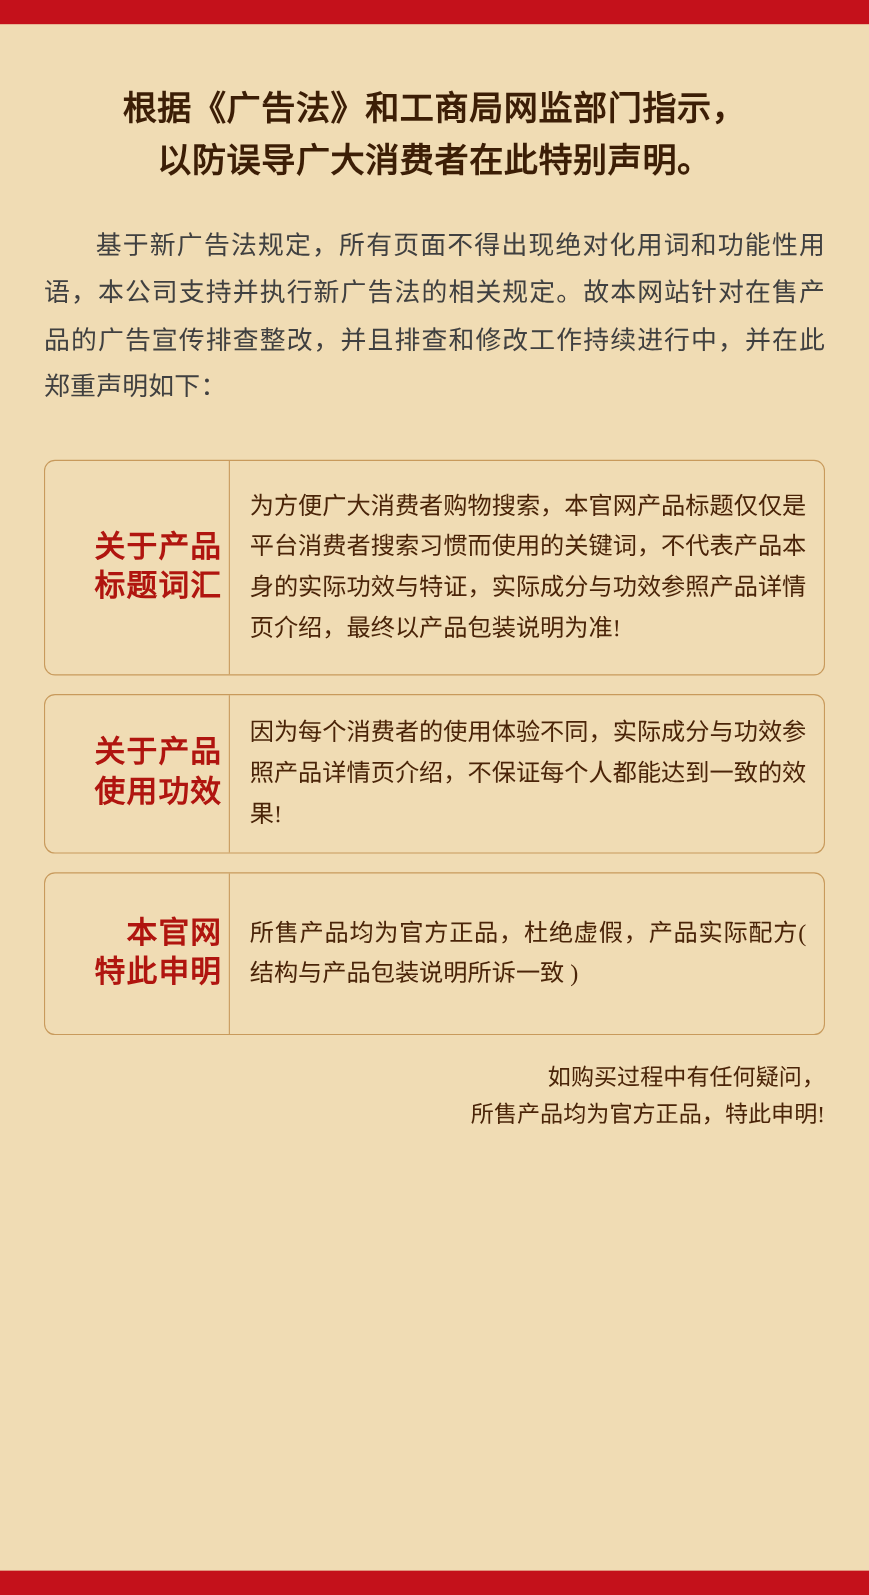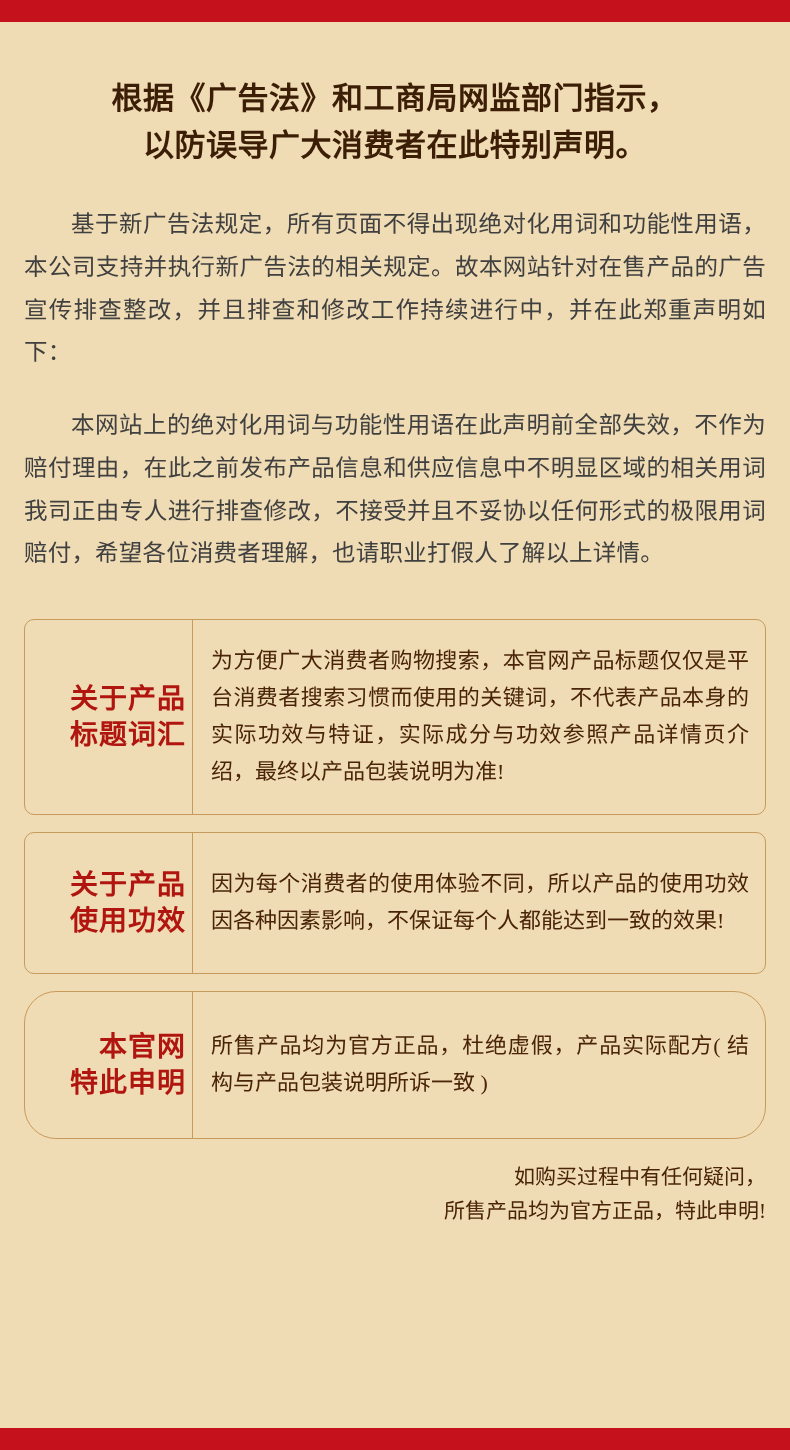--- a/index.html
+++ b/index.html
@@ -37,21 +37,21 @@
     background: #c4111b;
   }
   .panel {
     position: absolute;
     top: 22px;
     left: 0;
     width: 790px;
     height: 1406px;
     background: #f0dcb4;
     box-sizing: border-box;
-    padding: 0 24px;
+    padding: 0 40px;
   }
   .heading {
     margin: 0;
     padding-top: 54px;
     text-align: center;
     color: #3c1e06;
     font-size: 31px;
     font-weight: bold;
     line-height: 1.5;
     letter-spacing: 0.5px;
@@ -116,21 +116,21 @@
     line-height: 1.68;
     padding: 16px 16px 16px 18px;
     box-sizing: border-box;
     display: flex;
     align-items: center;
     text-align: justify;
     text-justify: inter-ideograph;
   }
   .card-1 { min-height: 196px; }
   .card-2 { min-height: 142px; }
-  .card-3 { min-height: 148px; border-radius: 32px; }
+  .card-3 { min-height: 148px; }
   .footer-note {
     margin-top: 22px;
     text-align: right;
     color: #4a2408;
     font-size: 21px;
     line-height: 1.6;
   }
   .footer-note span { display: block; }
 </style>
 </head>
@@ -142,38 +142,37 @@
 
   <div class="panel">
 
     <h1 class="heading">
       <span class="line1">根据《广告法》和工商局网监部门指示，</span>
       <span class="line2">以防误导广大消费者在此特别声明。</span>
     </h1>
 
     <p class="body-text para1">基于新广告法规定，所有页面不得出现绝对化用词和功能性用语，本公司支持并执行新广告法的相关规定。故本网站针对在售产品的广告宣传排查整改，并且排查和修改工作持续进行中，并在此郑重声明如下：</p>
 
-    <p class="body-text para2">本网站上的绝对化用词与功能性用语在此声明前全部失效，不作为赔付理由，在此之前发布产品信息和供应信息中不明显区域的相关用词我司正由专人进行排查修改，不接受并且不妥协以任何形式的极限用词赔付，希望各位消费者理解，也请职业打假人了解以上详情。</p>
 
     <div class="cards">
 
       <div class="card card-1">
         <div class="card-title">
           <span>关于产品</span>
           <span>标题词汇</span>
         </div>
         <div class="card-body">为方便广大消费者购物搜索，本官网产品标题仅仅是平台消费者搜索习惯而使用的关键词，不代表产品本身的实际功效与特证，实际成分与功效参照产品详情页介绍，最终以产品包装说明为准!</div>
       </div>
 
       <div class="card card-2">
         <div class="card-title">
           <span>关于产品</span>
           <span>使用功效</span>
         </div>
-        <div class="card-body">因为每个消费者的使用体验不同，所以产品的使用功效因各种因素影响，不保证每个人都能达到一致的效果!</div>
+        <div class="card-body">因为每个消费者的使用体验不同，实际成分与功效参照产品详情页介绍，不保证每个人都能达到一致的效果!</div>
       </div>
 
       <div class="card card-3">
         <div class="card-title">
           <span>本官网</span>
           <span>特此申明</span>
         </div>
         <div class="card-body">所售产品均为官方正品，杜绝虚假，产品实际配方( 结构与产品包装说明所诉一致 )</div>
       </div>
 

